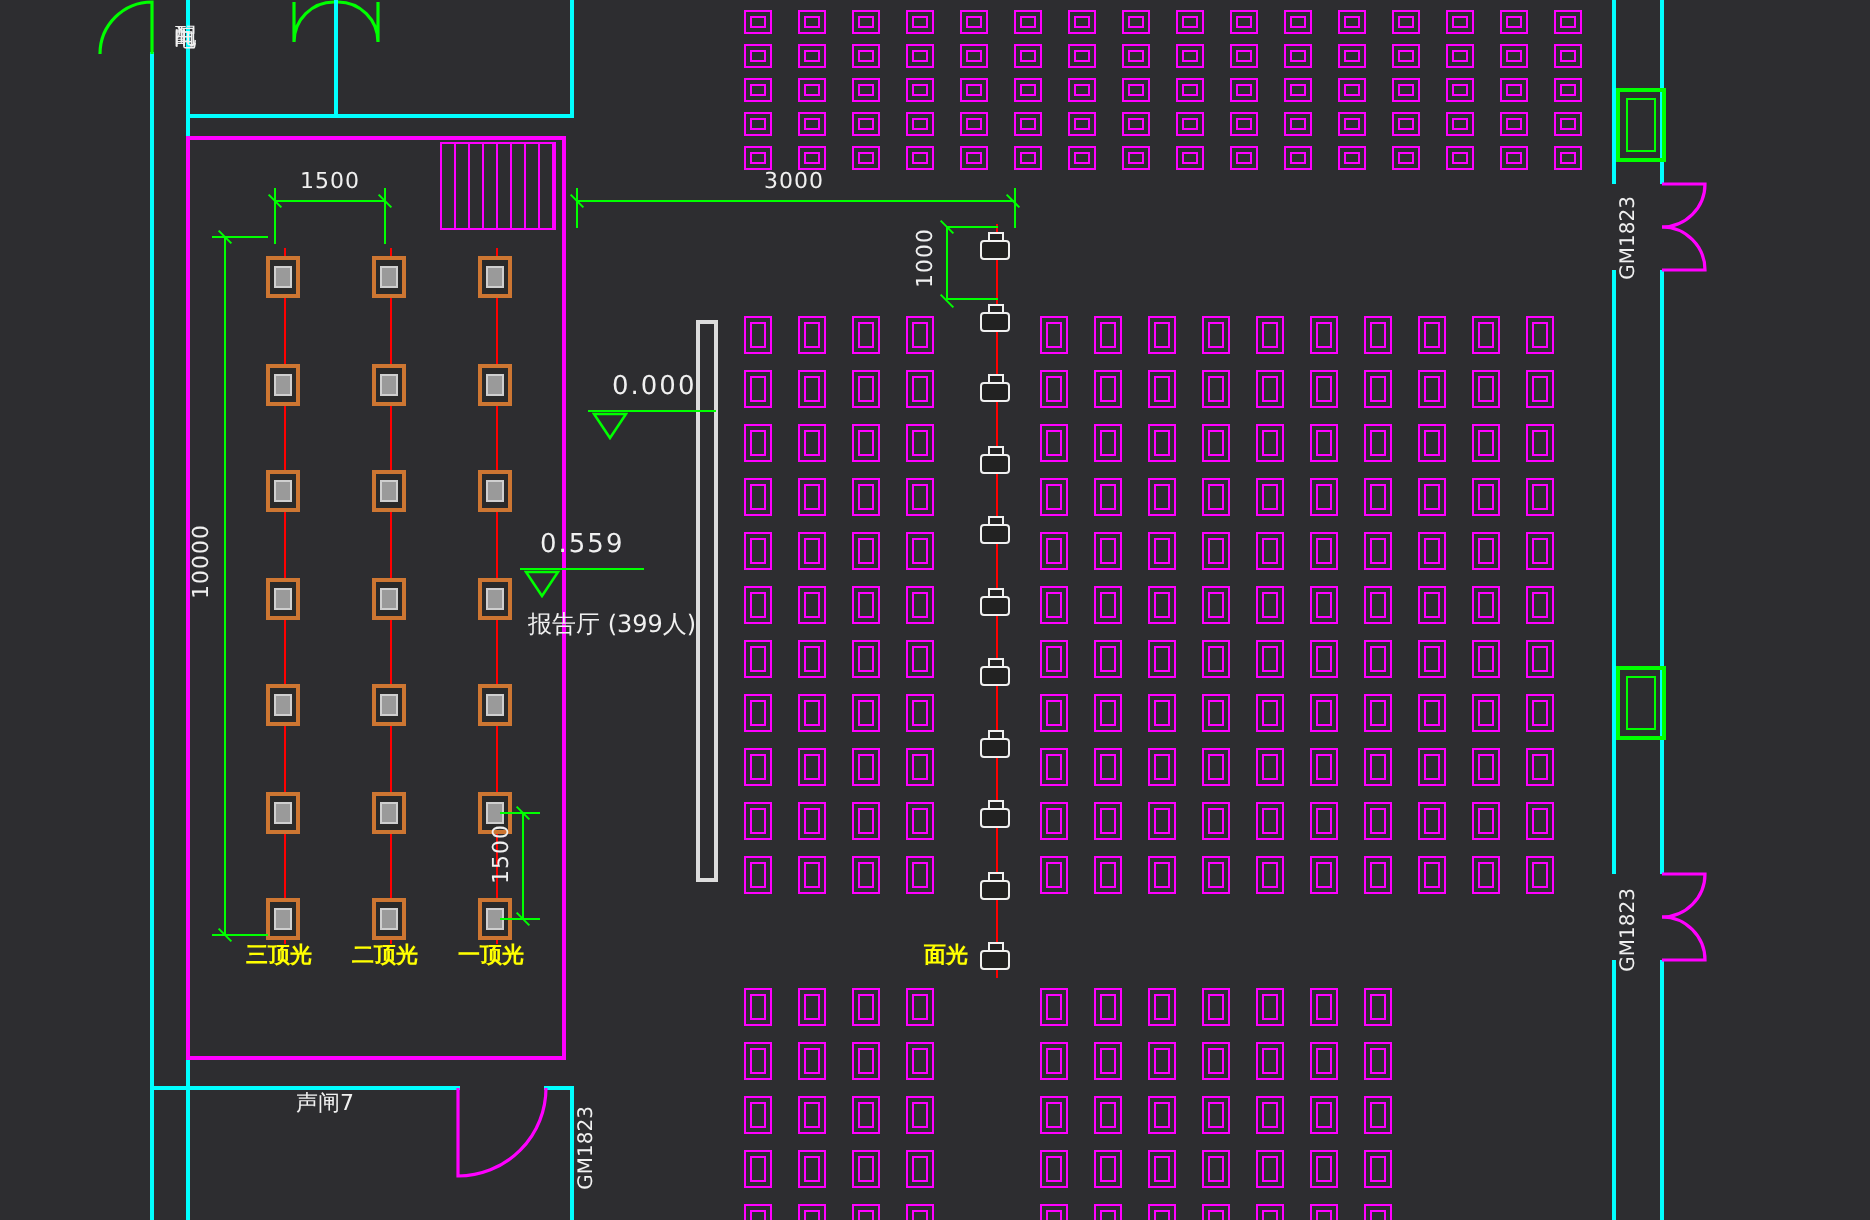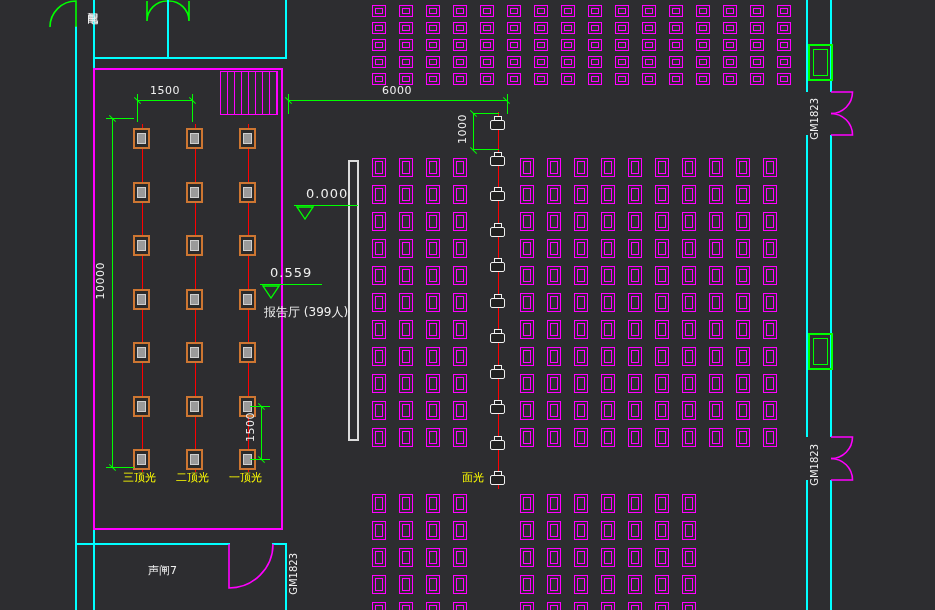--- a/index.html
+++ b/index.html
@@ -12,21 +12,21 @@
     overflow:hidden;font-family:"DejaVu Sans","Liberation Sans",sans-serif;}
   .abs{position:absolute;}
   .wall{background:var(--wall);}
   .dimline{background:var(--dimension);}
   .redline{position:absolute;background:var(--red);}
   .txt{position:absolute;color:var(--white);font-size:11px;line-height:1.15;white-space:nowrap;}
   .dimtxt{letter-spacing:.5px;}
   .elev{font-size:13px;letter-spacing:1px;}
   .vtext{writing-mode:vertical-rl;transform:rotate(180deg);}
   .vtext-down{writing-mode:vertical-rl;}
-  .yellow{color:var(--yellow);font-weight:normal;}
+  .yellow{color:var(--yellow);font-weight:bold;}
   .seat{position:absolute;border:1px solid var(--seat);box-sizing:border-box;}
   .seat::after{content:"";position:absolute;left:2px;top:2px;right:2px;bottom:2px;border:1px solid var(--seat);}
   .stage-light{position:absolute;border:2px solid var(--light-border);background:#2a2a2a;box-sizing:border-box;}
   .stage-light::after{content:"";position:absolute;left:2px;top:3px;right:2px;bottom:3px;background:var(--light-inner);border:1px solid #cfcfcf;}
   .face-light{position:absolute;}
   .face-light::before{content:"";position:absolute;left:4px;top:0;width:6px;height:4px;border:1px solid var(--white);background:#222;}
   .face-light::after{content:"";position:absolute;left:0;top:4px;width:13px;height:8px;border:1px solid var(--white);background:#222;border-radius:2px;}
   .stage-rect{position:absolute;border:2px solid var(--magenta);box-sizing:border-box;}
   .stairs{position:absolute;border:1px solid var(--magenta);
     background:repeating-linear-gradient(90deg,transparent 0 6px,var(--magenta) 6px 7px);}
@@ -421,21 +421,21 @@
   <div class="tick" style="left:188px;top:100px"></div>
   <div class="abs dimline" style="left:137px;top:94px;width:1px;height:28px"></div>
   <div class="abs dimline" style="left:192px;top:94px;width:1px;height:28px"></div>
   <div class="txt dimtxt" style="left:140px;top:85px;width:50px;text-align:center">1500</div>
 
   <div class="abs dimline" style="left:288px;top:100px;width:219px;height:1px"></div>
   <div class="tick" style="left:284px;top:100px"></div>
   <div class="tick" style="left:502px;top:100px"></div>
   <div class="abs dimline" style="left:288px;top:94px;width:1px;height:20px"></div>
   <div class="abs dimline" style="left:507px;top:94px;width:1px;height:20px"></div>
-  <div class="txt dimtxt" style="left:362px;top:85px;width:70px;text-align:center">6000</div>
+  <div class="txt dimtxt" style="left:362px;top:85px;width:70px;text-align:center">3000</div>
 
   <div class="abs dimline" style="left:473px;top:113px;width:1px;height:37px"></div>
   <div class="tick" style="left:469px;top:113px"></div>
   <div class="tick" style="left:469px;top:150px"></div>
   <div class="abs dimline" style="left:473px;top:113px;width:26px;height:1px"></div>
   <div class="abs dimline" style="left:473px;top:149px;width:26px;height:1px"></div>
   <div class="txt dimtxt vtext" style="left:457px;top:114px">1000</div>
 
   <div class="abs dimline" style="left:112px;top:118px;width:1px;height:350px"></div>
   <div class="tick" style="left:108px;top:118px"></div>
@@ -461,18 +461,18 @@
   <svg class="abs tri" style="left:262px;top:285px" width="18" height="14" viewBox="0 0 18 14">
       <polygon points="1,1 17,1 9,13"></polygon>
     </svg>
 
   <div class="txt vtext-down" style="left:85px;top:4px">配电间</div>
   <div class="txt" style="left:264px;top:306px;font-size:12px">报告厅 (399人)</div>
   <div class="txt yellow" style="left:123px;top:472px">三顶光</div>
   <div class="txt yellow" style="left:176px;top:472px">二顶光</div>
   <div class="txt yellow" style="left:229px;top:472px">一顶光</div>
   <div class="txt yellow" style="left:462px;top:472px">面光</div>
-  <div class="txt" style="left:148px;top:565px">声闸7</div>
+  <div class="txt" style="left:148px;top:546px">声闸7</div>
   <div class="txt vtext" style="left:809px;top:98px;font-size:10px">GM1823</div>
   <div class="txt vtext" style="left:809px;top:444px;font-size:10px">GM1823</div>
   <div class="txt vtext" style="left:288px;top:553px;font-size:10px">GM1823</div>
 
 </div>
 
 </body></html>

